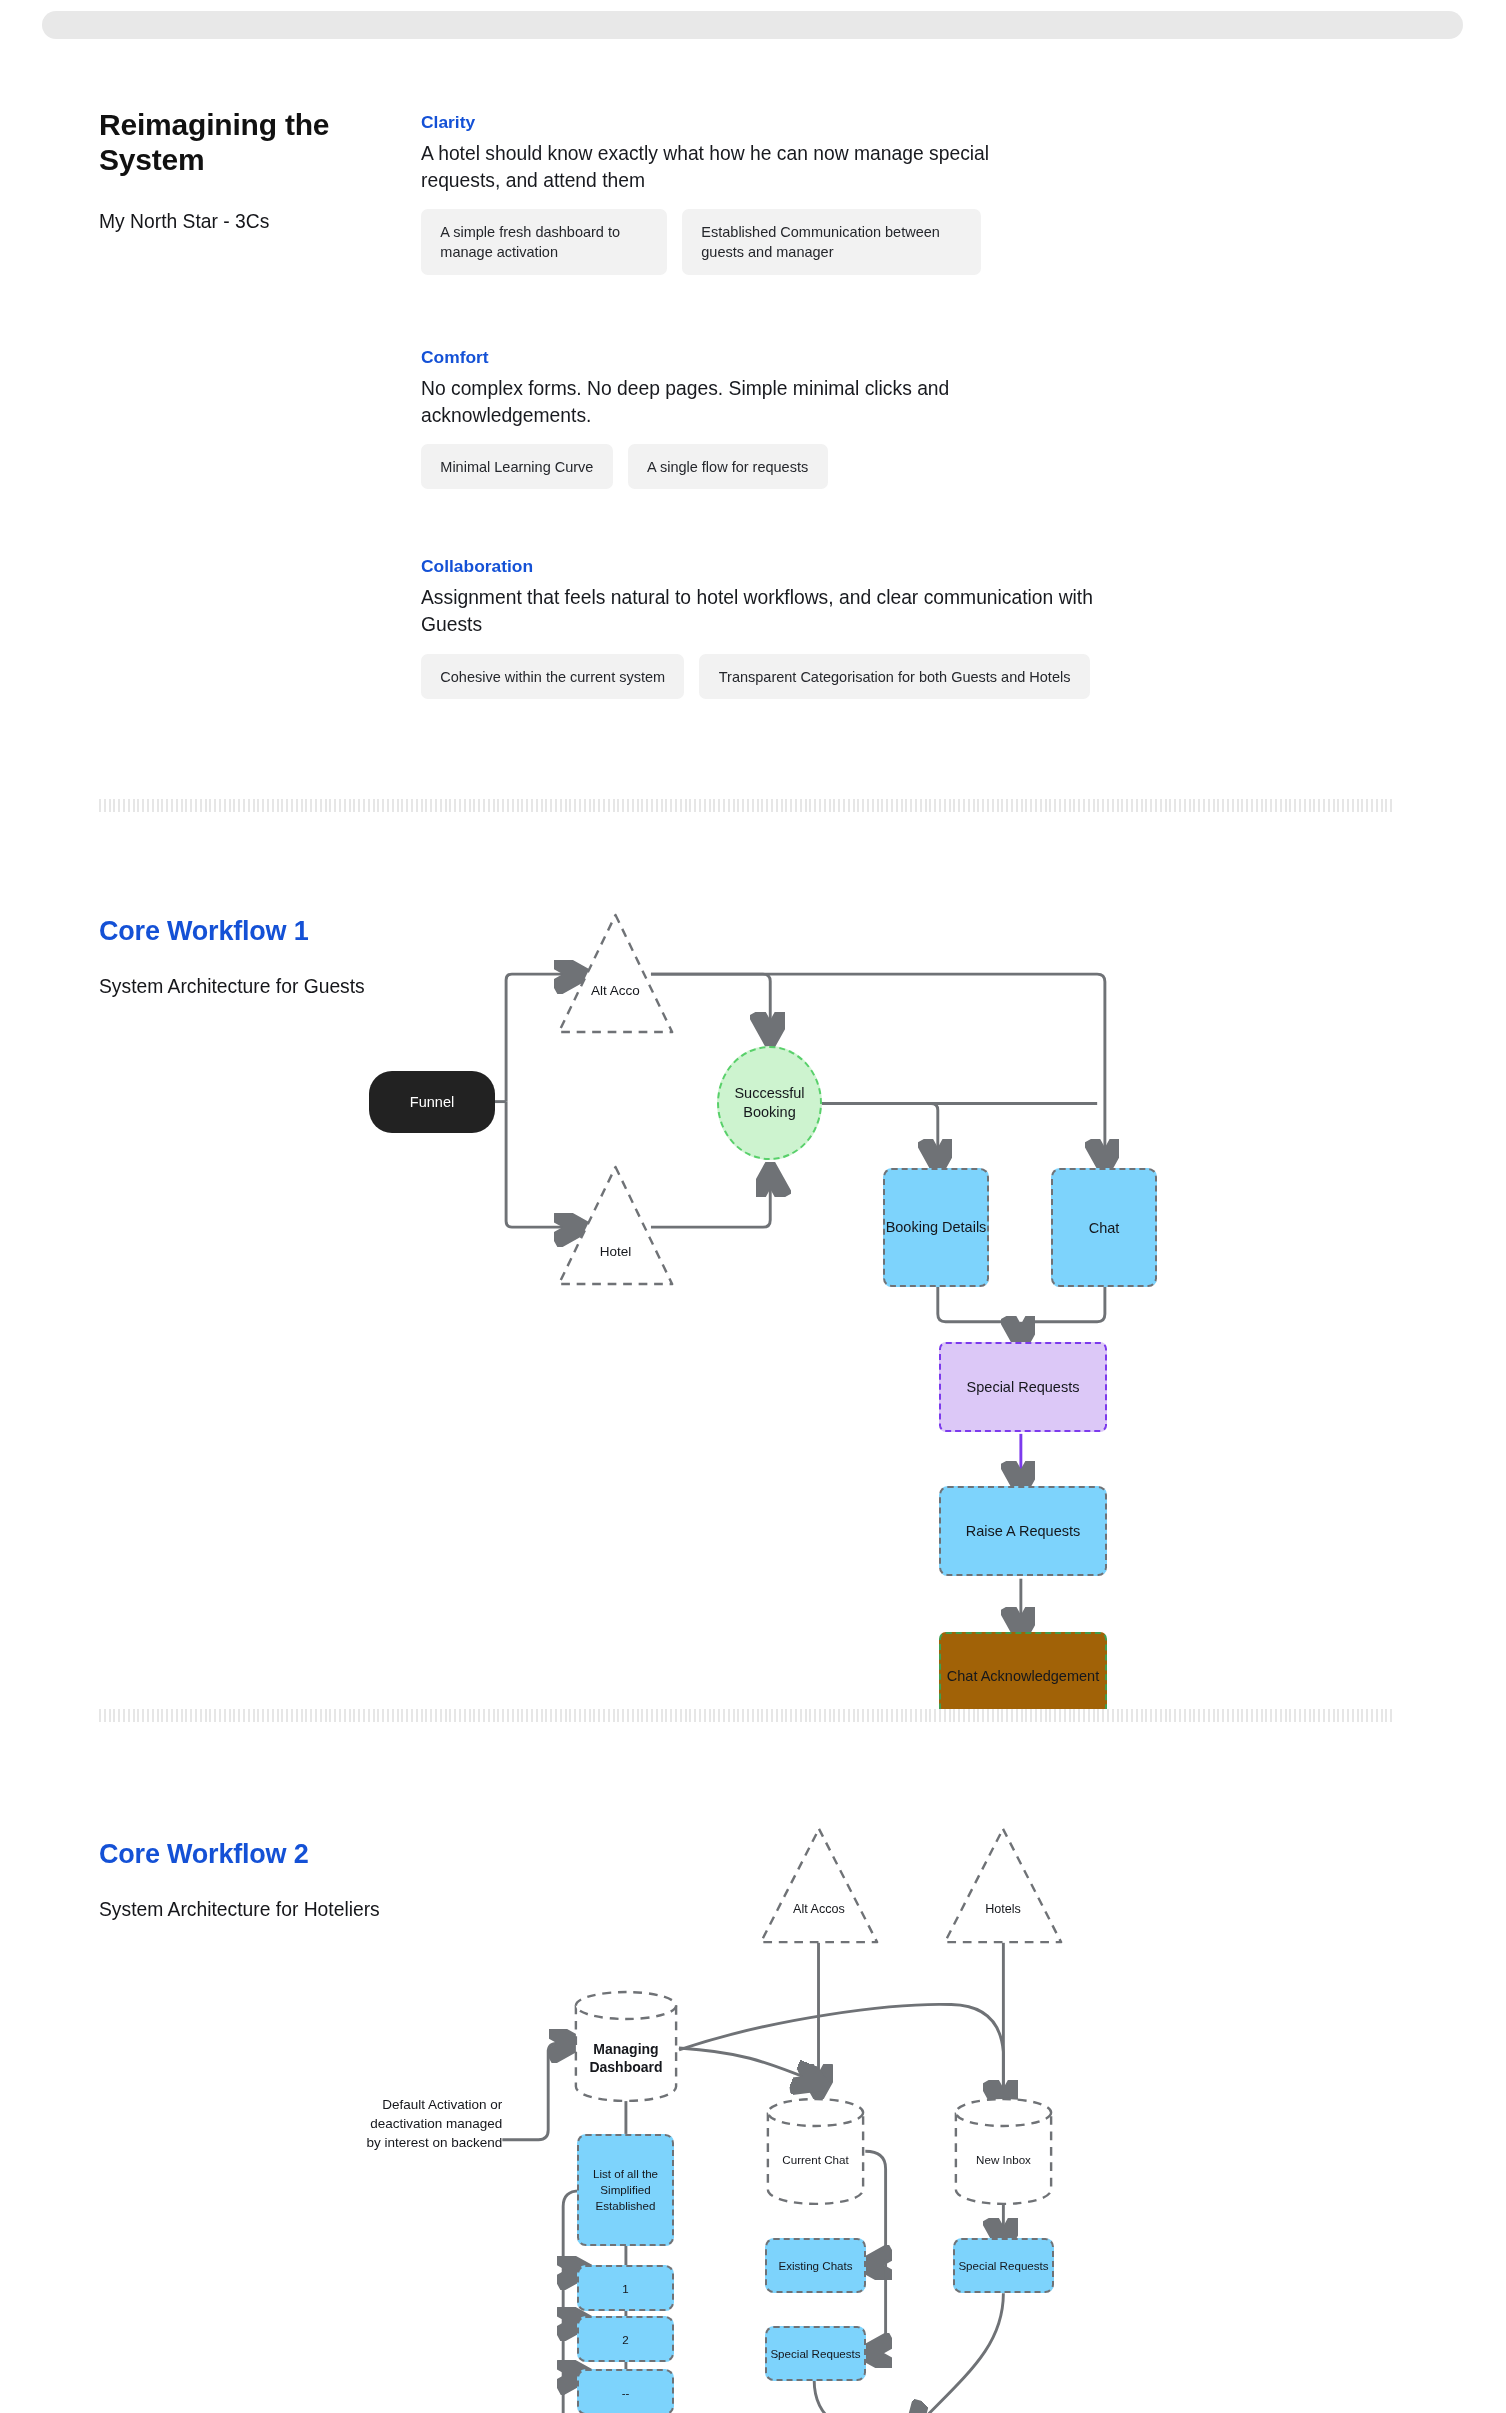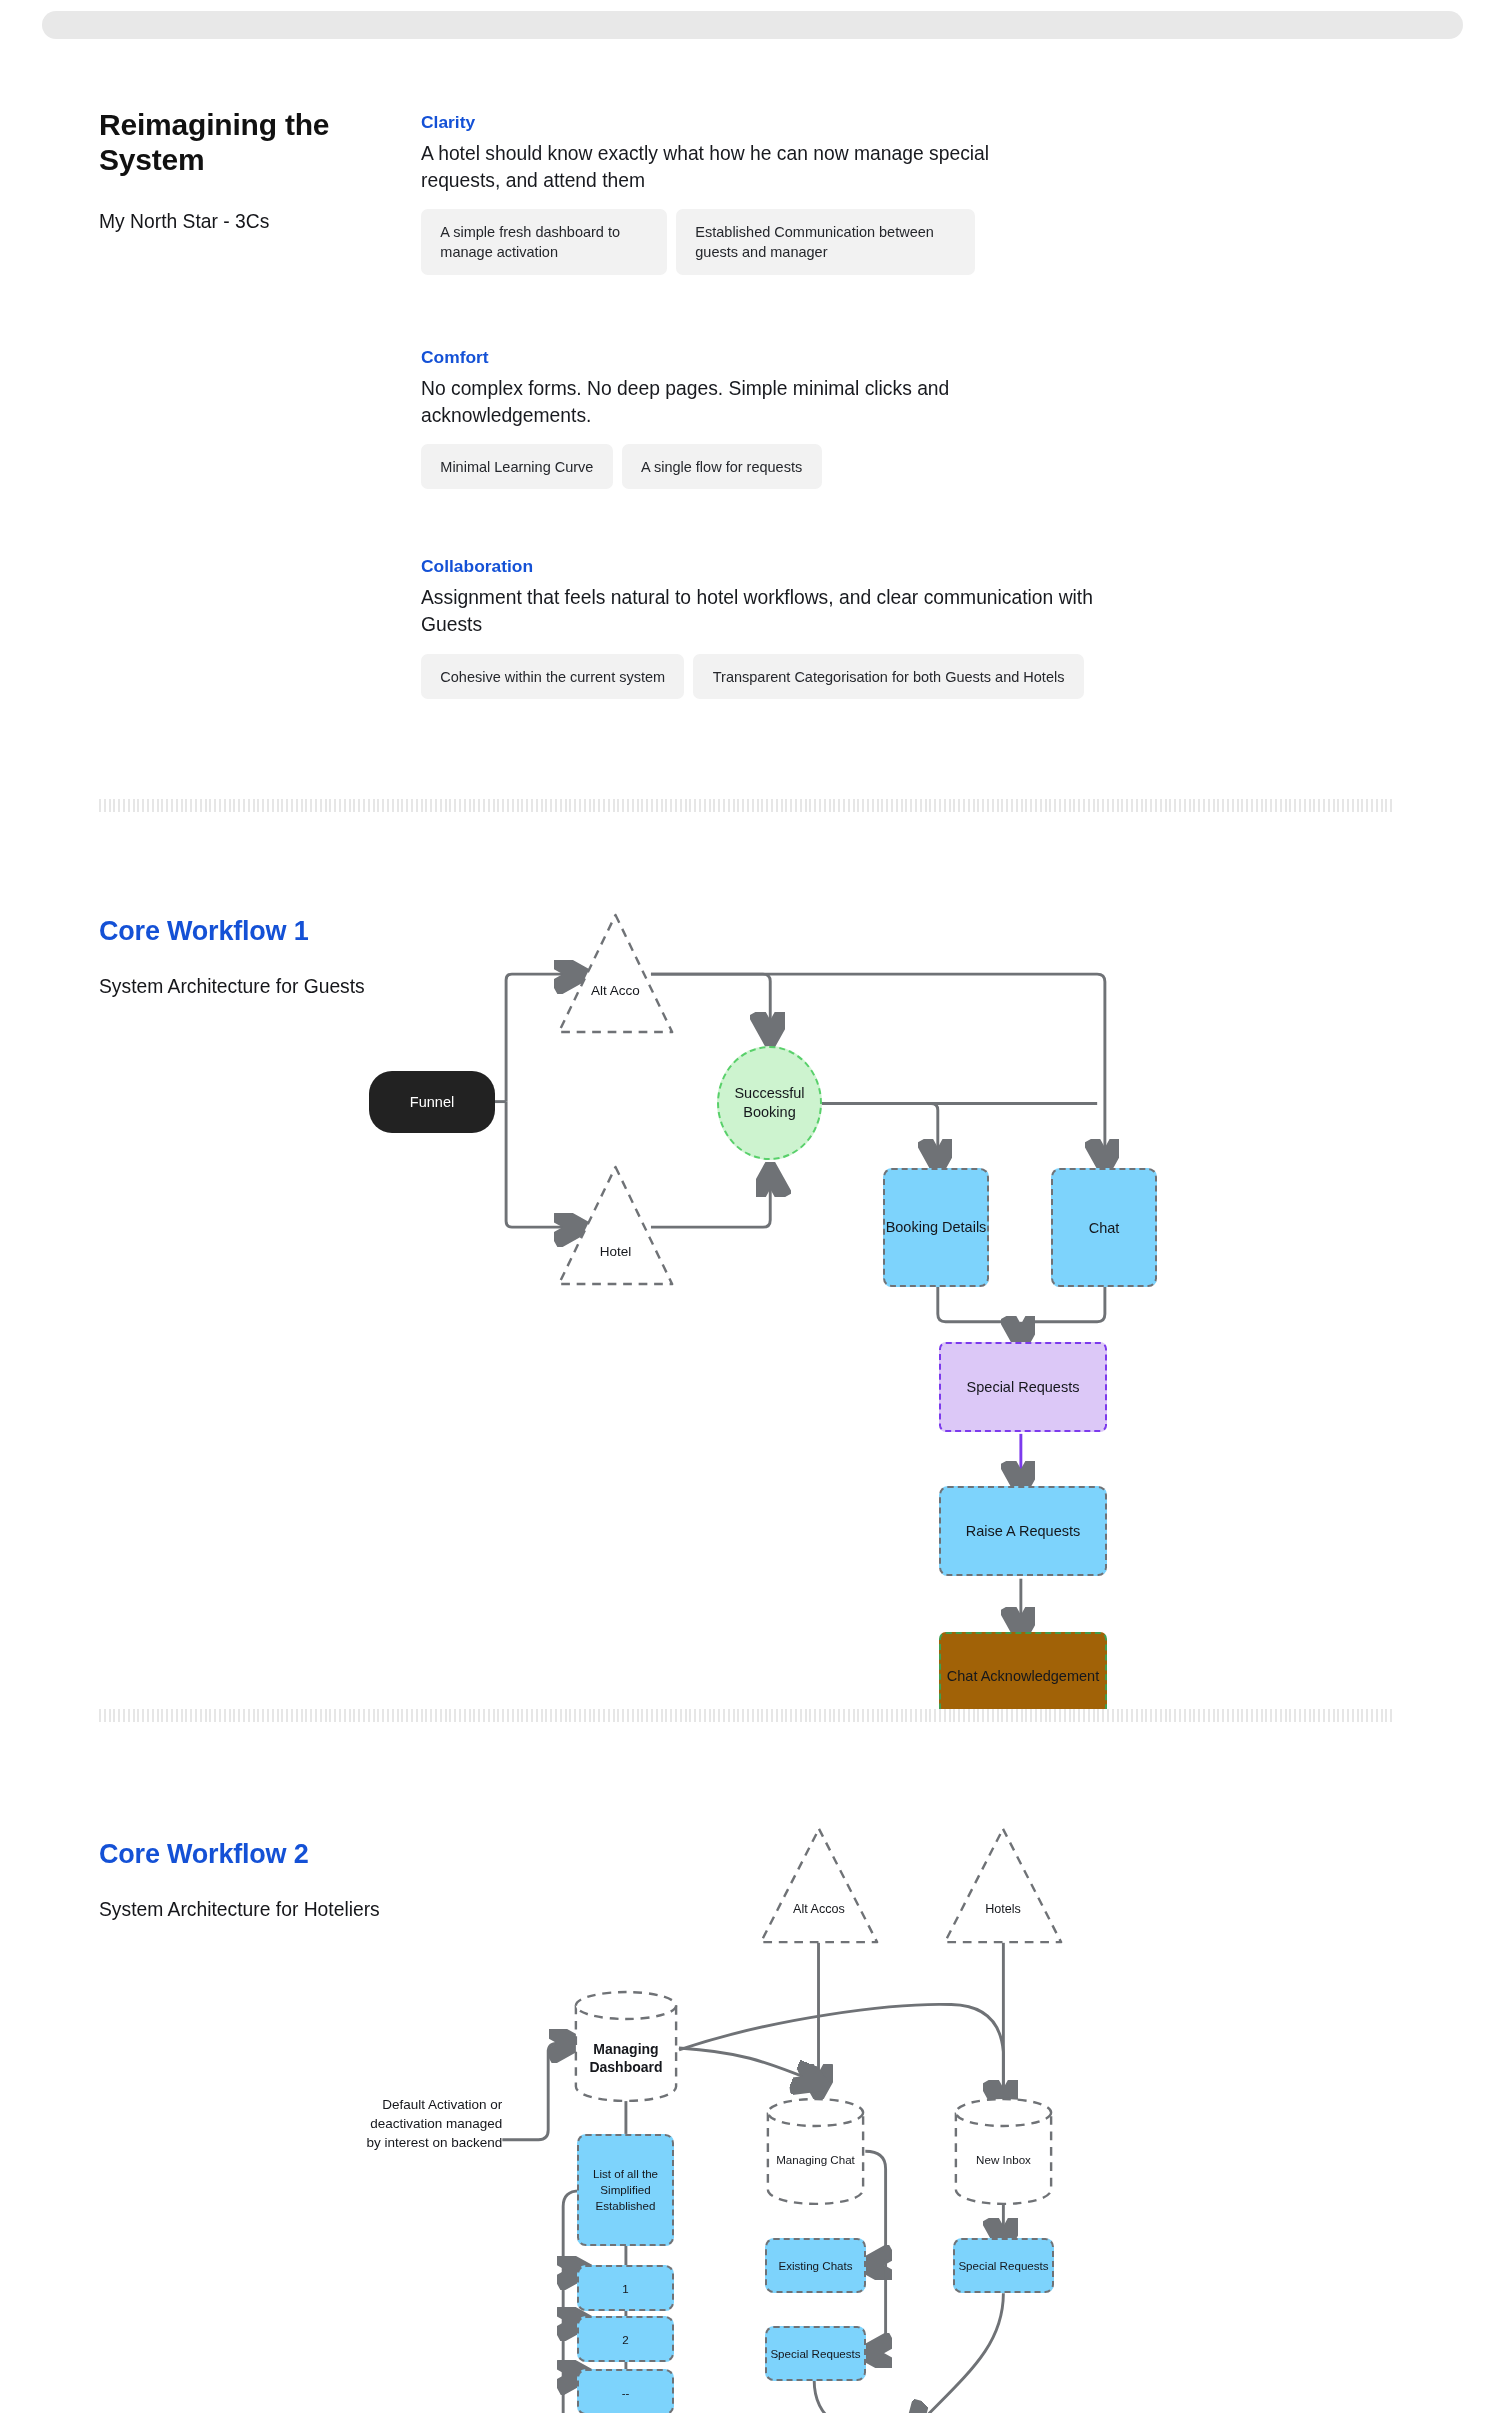--- a/index.html
+++ b/index.html
@@ -60,21 +60,21 @@
         #e6e6e6 0px, #e6e6e6 1.9px,
         #ffffff 1.9px, #ffffff 4.8px);
   }
 
   
   #s1-title  { position:absolute; left:99px; top:107px;  width:270px; font-size:30px; line-height:1.18; }
   #s1-sub    { position:absolute; left:99px; top:211px;  width:299px; font-size:19.3px; }
 
   .pillar-head { position:absolute; font-size:17.4px; }
   .pillar-body { position:absolute; font-size:19.3px; width:642px; }
-  .chip-row    { position:absolute; display:flex; gap:9px; align-items:stretch; }
+  .chip-row    { position:absolute; display:flex; gap:15px; align-items:stretch; }
   .chip-row .chip { font-size:14.5px; line-height:1.4; padding:12.6px 19.3px; }
 
   
   .wf-head { position:absolute; font-size:27px; font-weight:bold; color:#1451d6; letter-spacing:-0.2px;}
   .wf-sub  { position:absolute; font-size:19.3px; color:#15161a; line-height:1.28; width:299px;}
 
   
   .diagram { position:absolute; }
   .node {
     position:absolute;
@@ -310,21 +310,21 @@
 
     <div class="node n-dashed" style="left:239px; top:440px; width:97px; height:46px; font-size:11.6px;">1</div>
     <div class="node n-dashed" style="left:239px; top:491px; width:97px; height:46px; font-size:11.6px;">2</div>
     <div class="node n-dashed" style="left:239px; top:544px; width:97px; height:46px; font-size:11.6px;">--</div>
 
     <div class="cyl" style="left:427px; top:270px; width:101px; height:112px;">
       <svg width="101" height="112" viewBox="0 0 210 232">
         <path d="M6,36 L6,196 C6,214 52,226 105,226 C158,226 204,214 204,196 L204,36" fill="#ffffff" stroke="#6f7276" stroke-width="5" stroke-dasharray="18 14"></path>
         <ellipse cx="105" cy="36" rx="99" ry="28" fill="#ffffff" stroke="#6f7276" stroke-width="5" stroke-dasharray="18 14"></ellipse>
       </svg>
-      <div class="cyl-label" style="top:57px; font-size:11.6px;">Managing Chat</div>
+      <div class="cyl-label" style="top:57px; font-size:11.6px;">Current Chat</div>
     </div>
 
     <div class="node n-dashed" style="left:427px; top:413px; width:101px; height:55px; font-size:11.6px;">Existing Chats</div>
 
     <div class="node n-dashed" style="left:427px; top:501px; width:101px; height:55px; font-size:11.6px;">Special Requests</div>
 
     <div class="cyl" style="left:615px; top:270px; width:101px; height:112px;">
       <svg width="101" height="112" viewBox="0 0 210 232">
         <path d="M6,36 L6,196 C6,214 52,226 105,226 C158,226 204,214 204,196 L204,36" fill="#ffffff" stroke="#6f7276" stroke-width="5" stroke-dasharray="18 14"></path>
         <ellipse cx="105" cy="36" rx="99" ry="28" fill="#ffffff" stroke="#6f7276" stroke-width="5" stroke-dasharray="18 14"></ellipse>

